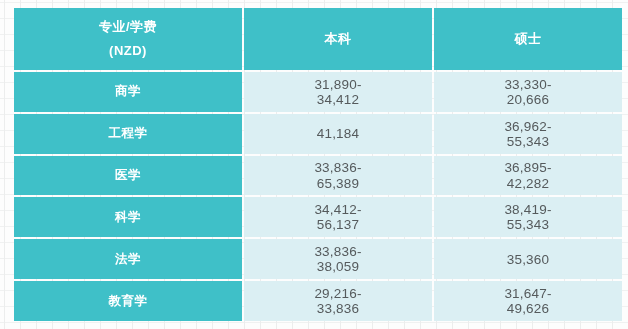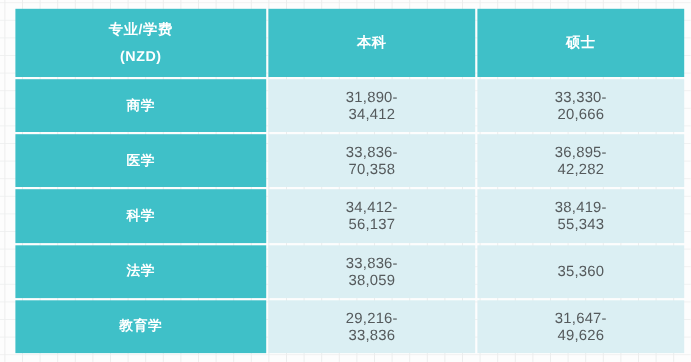--- a/index.html
+++ b/index.html
@@ -122,26 +122,36 @@
         <td class="value-cell">
           <span class="value-line">31,890-</span>
           <span class="value-line">34,412</span>
         </td>
         <td class="value-cell">
           <span class="value-line">33,330-</span>
           <span class="value-line">20,666</span>
         </td>
       </tr>
 
+      <tr>
+        <td class="subject-cell">工程学</td>
+        <td class="value-cell">
+          <span class="value-line">41,184</span>
+        </td>
+        <td class="value-cell">
+          <span class="value-line">36,962-</span>
+          <span class="value-line">55,343</span>
+        </td>
+      </tr>
 
       <tr>
         <td class="subject-cell">医学</td>
         <td class="value-cell">
           <span class="value-line">33,836-</span>
-          <span class="value-line">70,358</span>
+          <span class="value-line">65,389</span>
         </td>
         <td class="value-cell">
           <span class="value-line">36,895-</span>
           <span class="value-line">42,282</span>
         </td>
       </tr>
 
       <tr>
         <td class="subject-cell">科学</td>
         <td class="value-cell">

